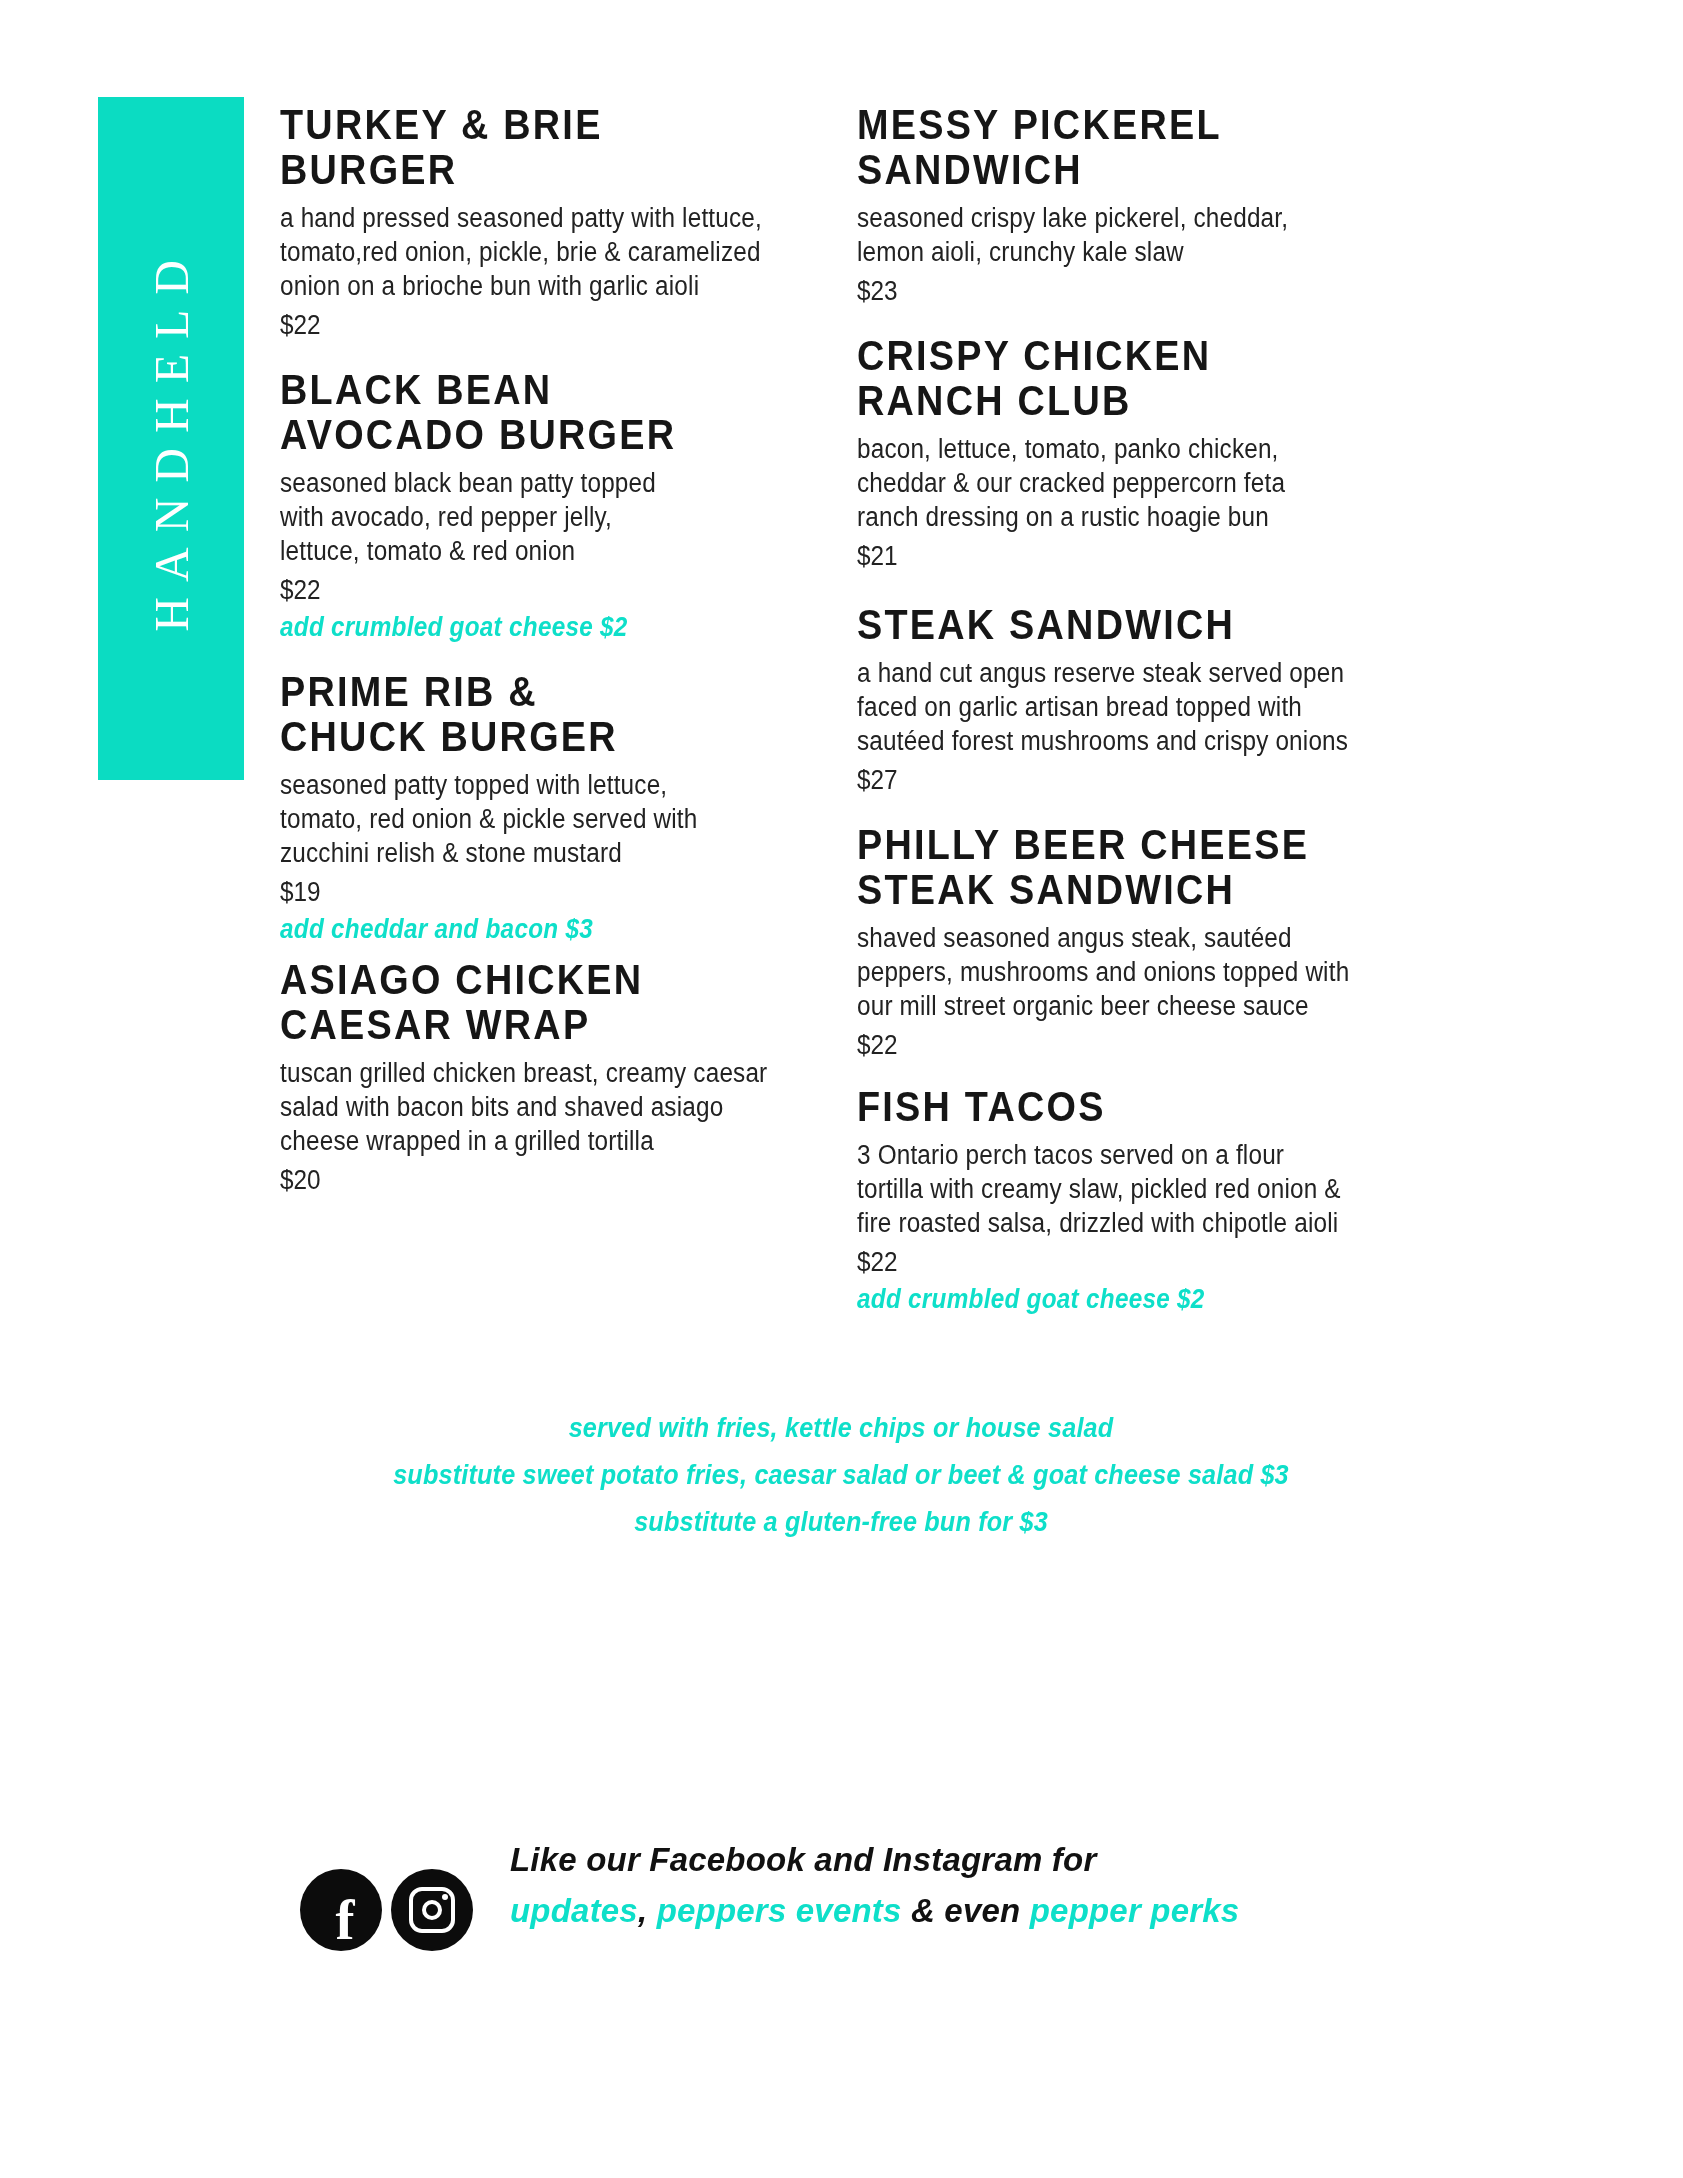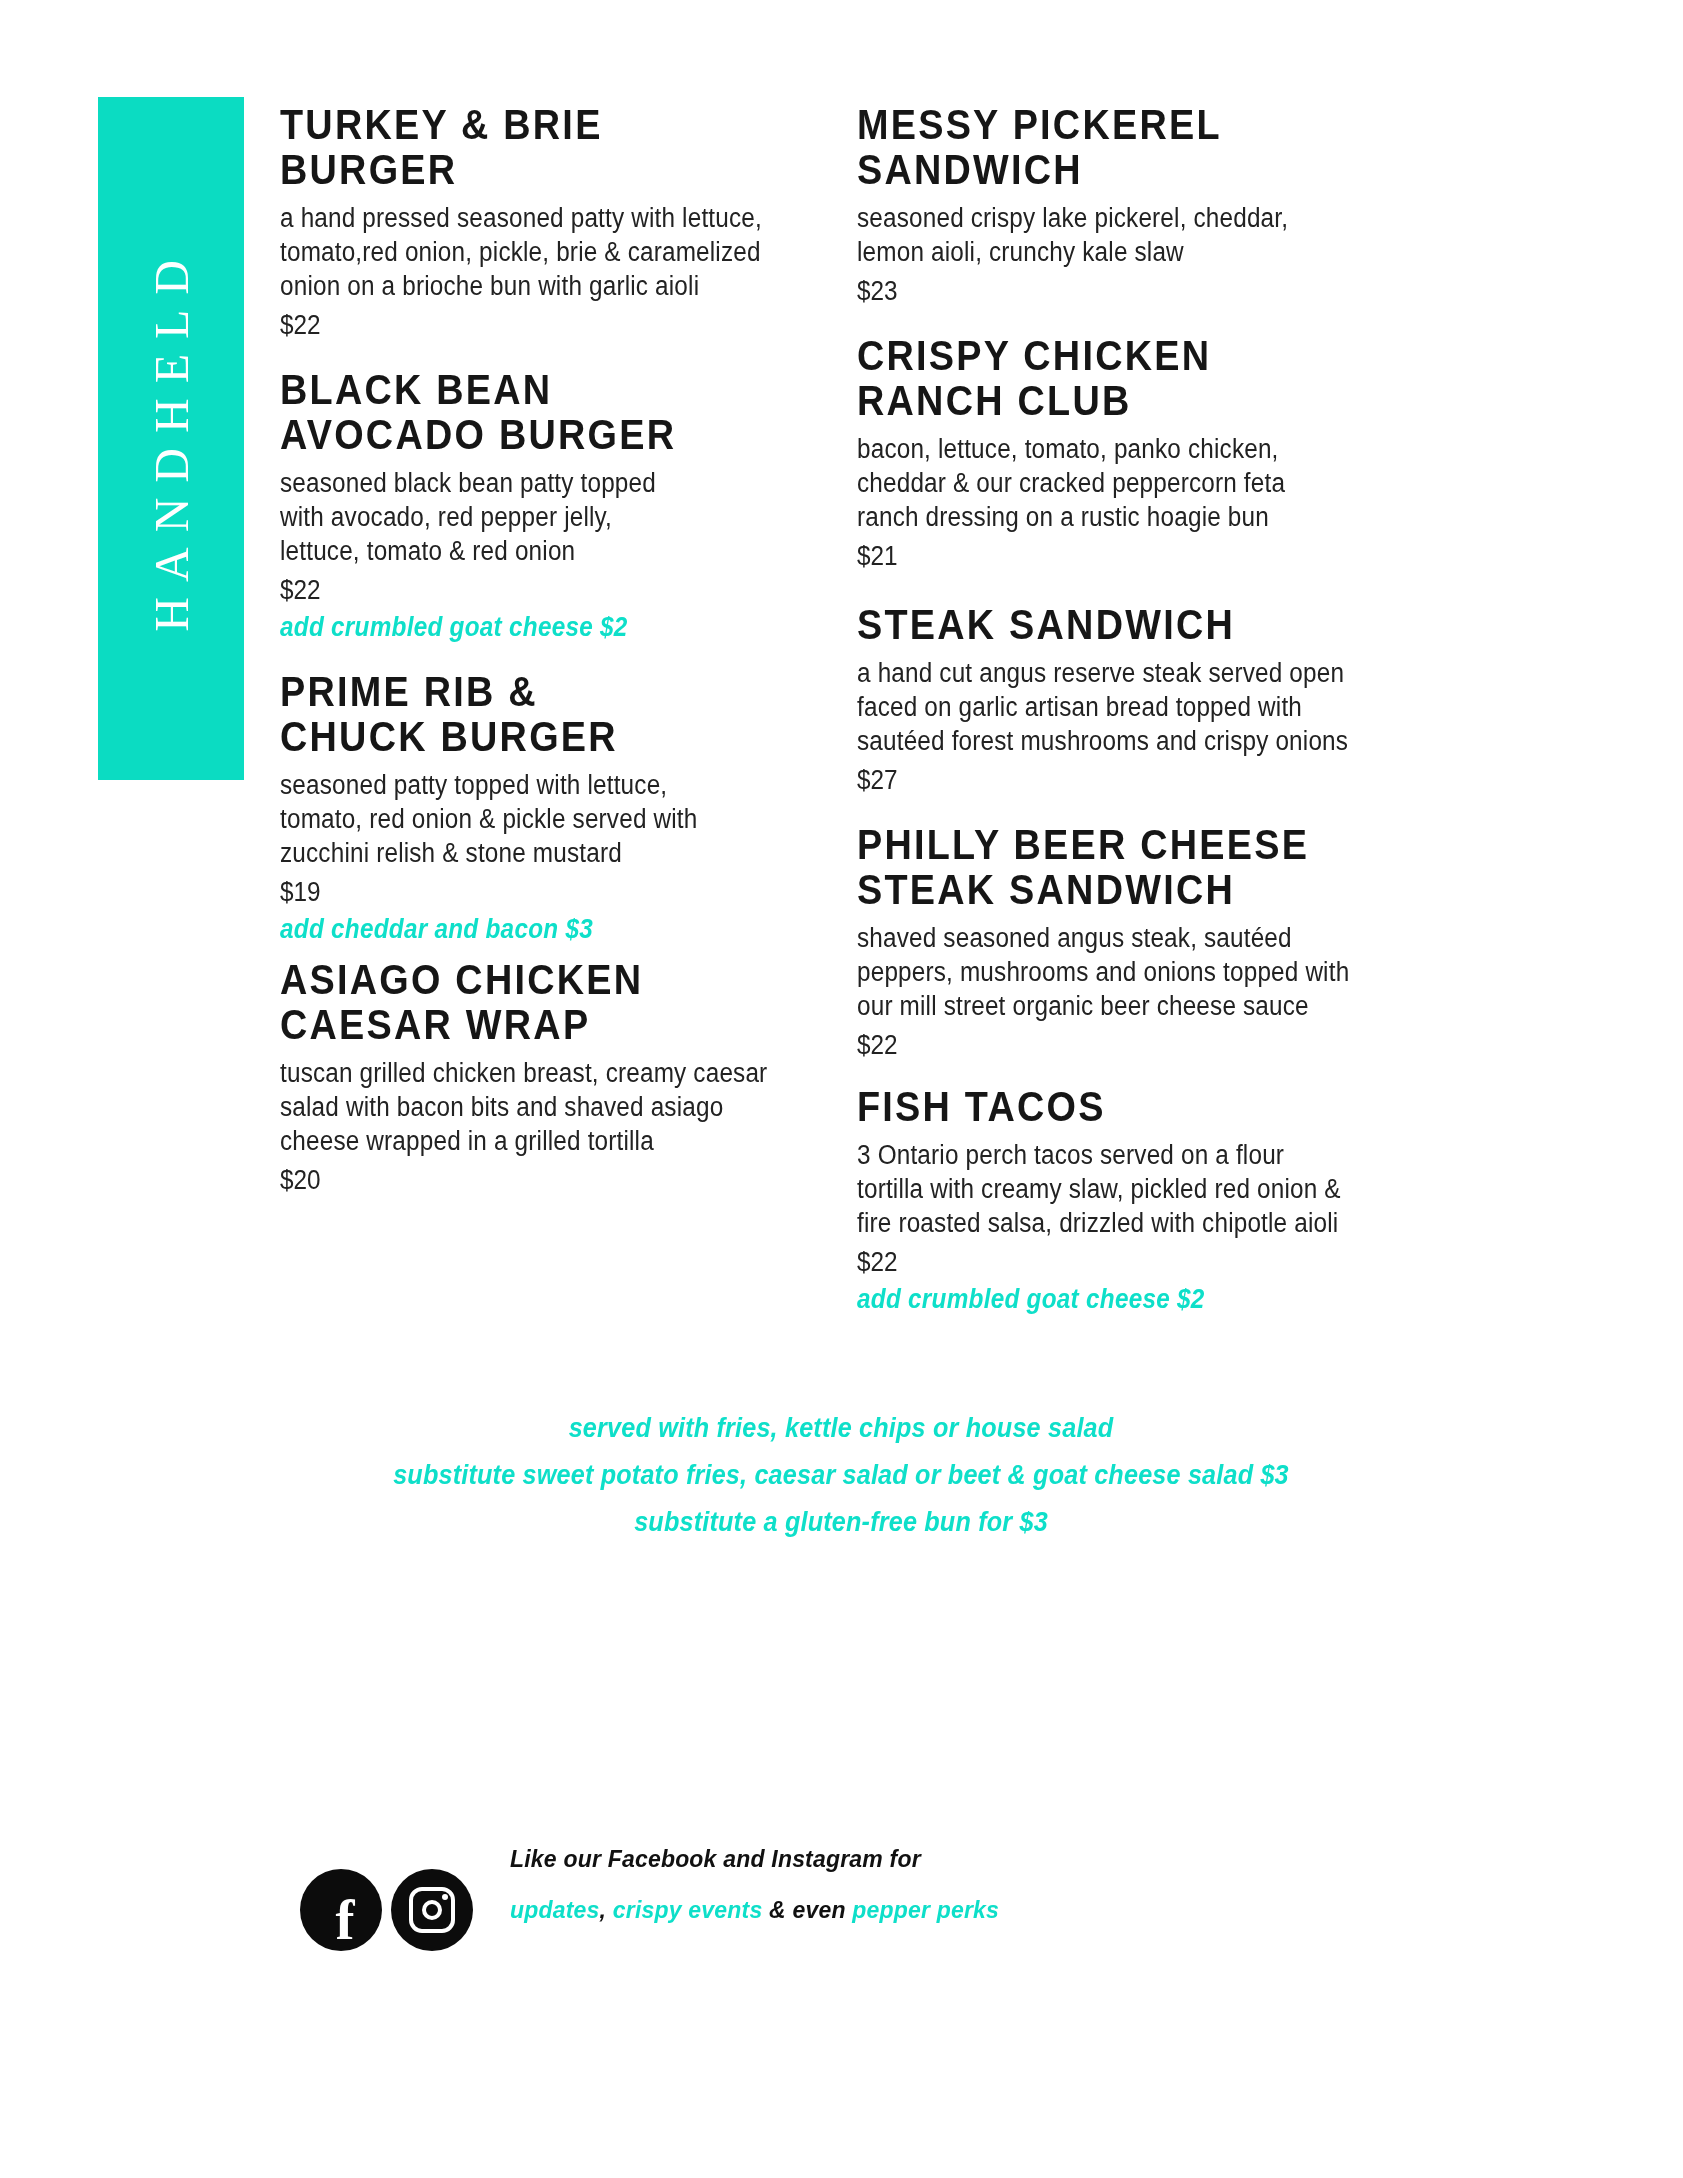--- a/index.html
+++ b/index.html
@@ -73,21 +73,21 @@
   .ig-lens{
     position:absolute;left:50%;top:50%;width:20px;height:20px;
     border:4px solid #ffffff;border-radius:50%;transform:translate(-50%,-50%);
   }
   .ig-dot{
     position:absolute;right:3px;top:3px;width:6px;height:6px;
     border-radius:50%;background:#ffffff;
   }
   .social-text{
     position:absolute;left:510px;top:1834px;width:891px;
-    font-size:23px;line-height:51px;font-style:italic;font-weight:600;
+    font-size:33px;line-height:51px;font-style:italic;font-weight:600;
     color:#111111;letter-spacing:0.2px;
   }
   .social-text .accent{color:var(--teal-accent);}
 </style>
 </head>
 <body>
 
 <aside class="side-banner">
   <span class="vtext">HANDHELD</span>
 </aside>
@@ -182,15 +182,15 @@
 </div>
 <div class="social-icon" id="ig-circle">
   <span class="ig-frame">
     <span class="ig-lens"></span>
     <span class="ig-dot"></span>
   </span>
 </div>
 
 <div class="social-text">
   <div>Like our Facebook and Instagram for</div>
-  <div><span class="accent">updates</span><span>, </span><span class="accent">crispy events</span><span> &amp; even </span><span class="accent">pepper perks</span></div>
+  <div><span class="accent">updates</span><span>, </span><span class="accent">peppers events</span><span> &amp; even </span><span class="accent">pepper perks</span></div>
 </div>
 
 
 </body></html>

